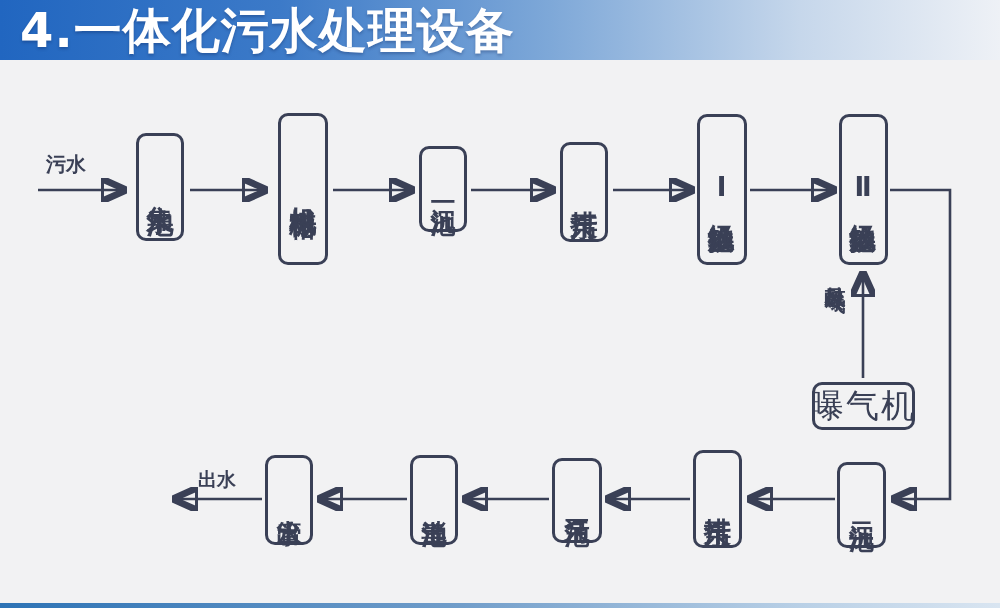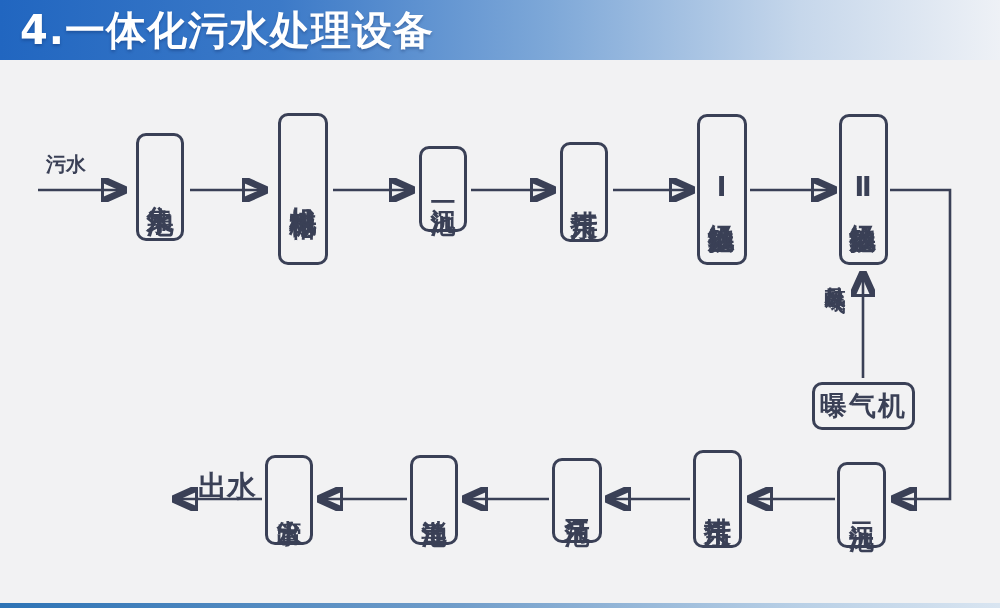--- a/index.html
+++ b/index.html
@@ -16,21 +16,21 @@
     background:var(--background);
     overflow:hidden;
   }
   
   .title-bar{
     position:absolute;left:0;top:0;width:1000px;height:60px;
     background:linear-gradient(90deg,var(--header-blue) 0%,#3c7ac8 28%,#7ea8d8 55%,#c6d7eb 80%,#eef1f6 100%);
     display:flex;align-items:center;
   }
   .title-text{
-    color:#ffffff;font-size:40px;font-weight:bold;
+    color:#ffffff;font-size:48px;font-weight:bold;
     padding-left:20px;letter-spacing:1px;line-height:60px;
     text-shadow:0 2px 3px rgba(10,30,80,0.30);
     white-space:nowrap;
   }
   
   .footer-strip{
     position:absolute;left:0;bottom:0;width:1000px;height:5px;
     background:linear-gradient(90deg,var(--footer-blue) 0%,#6f9cc9 45%,#b9d0e6 80%,#d9e5f1 100%);
   }
   
@@ -40,27 +40,27 @@
     position:absolute;border:3px solid var(--line-dark);border-radius:10px;
     display:flex;align-items:center;justify-content:center;
     color:var(--line-dark);background:transparent;
   }
   .vtext{
     writing-mode:vertical-rl;text-orientation:upright;
     font-size:27px;font-weight:600;letter-spacing:2px;
     color:var(--line-dark);white-space:nowrap;
   }
   .htext{
-    font-size:27px;font-weight:700;letter-spacing:2px;color:var(--line-dark);white-space:nowrap;
+    font-size:33px;font-weight:400;letter-spacing:2px;color:var(--line-dark);white-space:nowrap;
   }
   .flow-label{
     position:absolute;color:var(--line-dark);font-weight:600;white-space:nowrap;
   }
   .lbl-in{left:46px;top:151px;font-size:20px;}
-  .lbl-out{left:198px;top:467px;font-size:29px;}
+  .lbl-out{left:198px;top:467px;font-size:19px;}
   .lbl-aeration{
     left:821px;top:270px;font-size:21px;letter-spacing:2px;
     writing-mode:vertical-rl;text-orientation:upright;
   }
 </style>
 </head>
 <body>
 
 <div class="slide">
 

